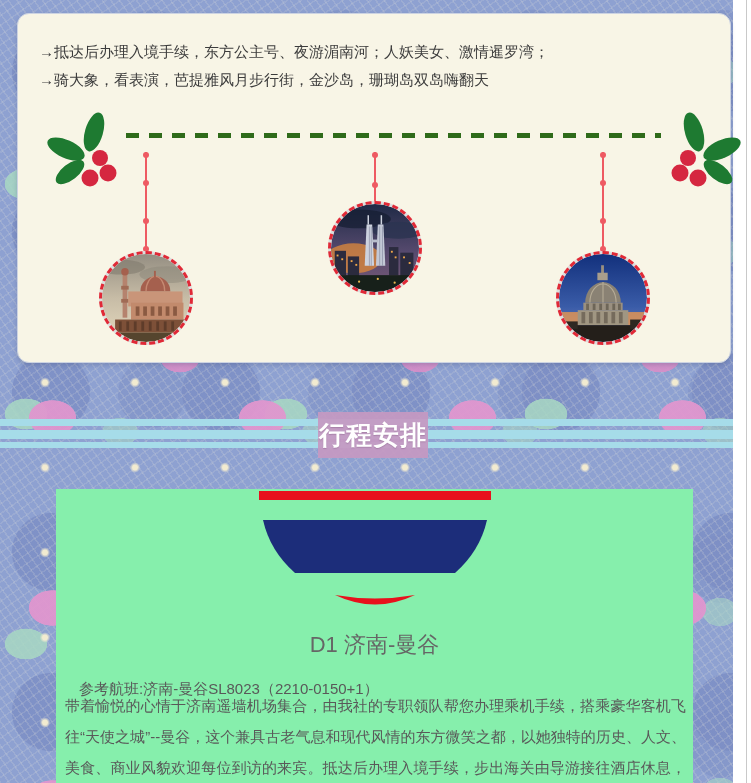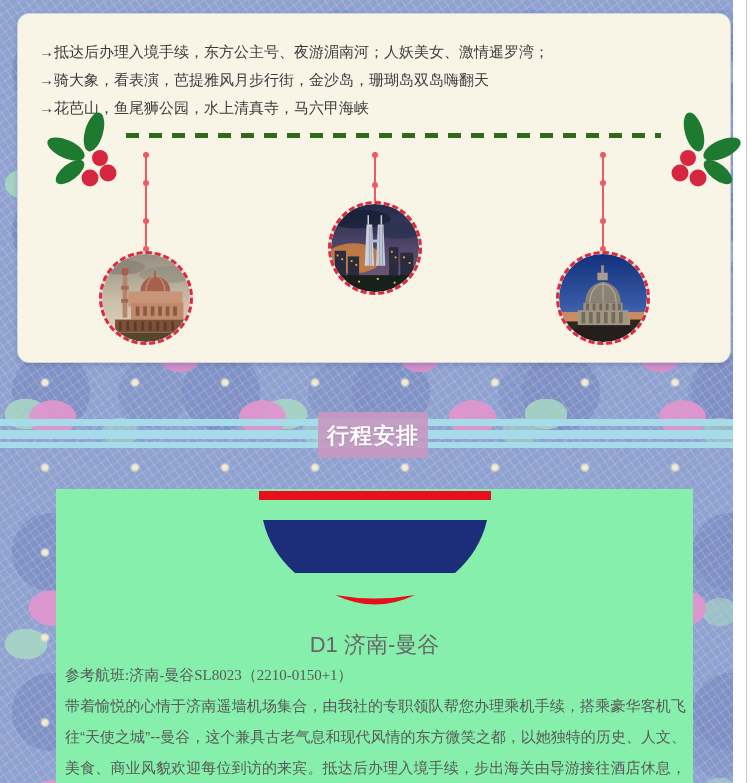--- a/index.html
+++ b/index.html
@@ -54,46 +54,45 @@
   .photo-circle svg{display:block;width:88px;height:88px;border-radius:50%;}
 
   
   .stripe{position:absolute;left:0;width:733px;background:#a6dce9;}
   .stripe1{top:419px;height:7px;}
   .stripe2{top:430px;height:9px;}
   .stripe3{top:442px;height:6px;}
   .section-banner{
     position:absolute;left:318px;top:412px;width:110px;height:46px;
     background:rgba(197,153,194,.93);
-    color:#ffffff;font-size:22px;font-weight:bold;text-align:center;line-height:47px;letter-spacing:1px;
+    color:#ffffff;font-size:26px;font-weight:bold;text-align:center;line-height:47px;letter-spacing:1px;
     text-shadow:0 1px 1px rgba(120,80,120,.35);
   }
 
   
   .day-card{position:absolute;left:56px;top:489px;width:637px;height:294px;background:#86efac;}
   .bowl-logo{position:absolute;left:50%;top:1px;transform:translateX(-50%);}
   .day-title{position:absolute;top:141px;left:0;width:100%;margin:0;text-align:center;
     font-size:22px;font-weight:normal;color:#666666;}
-  .flight-info{position:absolute;top:177px;left:9px;right:8px;margin:0;font-size:15px;color:#595959;font-family:Liberation Serif, serif;}
+  .flight-info{position:absolute;top:177px;left:9px;right:8px;margin:14px;font-size:15px;color:#595959;}
   .day-desc{position:absolute;top:201px;left:9px;right:7px;margin:0;font-size:15px;line-height:31px;
     color:#595959;text-align:justify;}
 </style>
 </head>
 <body>
 
 <div class="page">
   <div class="pattern-bg"></div>
   <div class="right-gutter"></div>
   <div class="right-line"></div>
 
   <div class="top-card">
     <div class="highlights">
       <p>→抵达后办理入境手续，东方公主号、夜游湄南河；人妖美女、激情暹罗湾；</p>
       <p>→骑大象，看表演，芭提雅风月步行街，金沙岛，珊瑚岛双岛嗨翻天</p>
-      <p>→花芭山，鱼尾狮公园，水上清真寺，马六甲海峡</p>
     </div>
 
     <div class="dash-line"></div>
 
     <svg class="holly holly-left" viewBox="0 0 76 88">
       <g fill="#1e7a31">
         <ellipse cx="50" cy="21" rx="9" ry="20" transform="rotate(16 50 21)"></ellipse>
         <ellipse cx="22" cy="38" rx="20" ry="9" transform="rotate(24 22 38)"></ellipse>
         <ellipse cx="26" cy="61" rx="17" ry="8" transform="rotate(-38 26 61)"></ellipse>
       </g>

